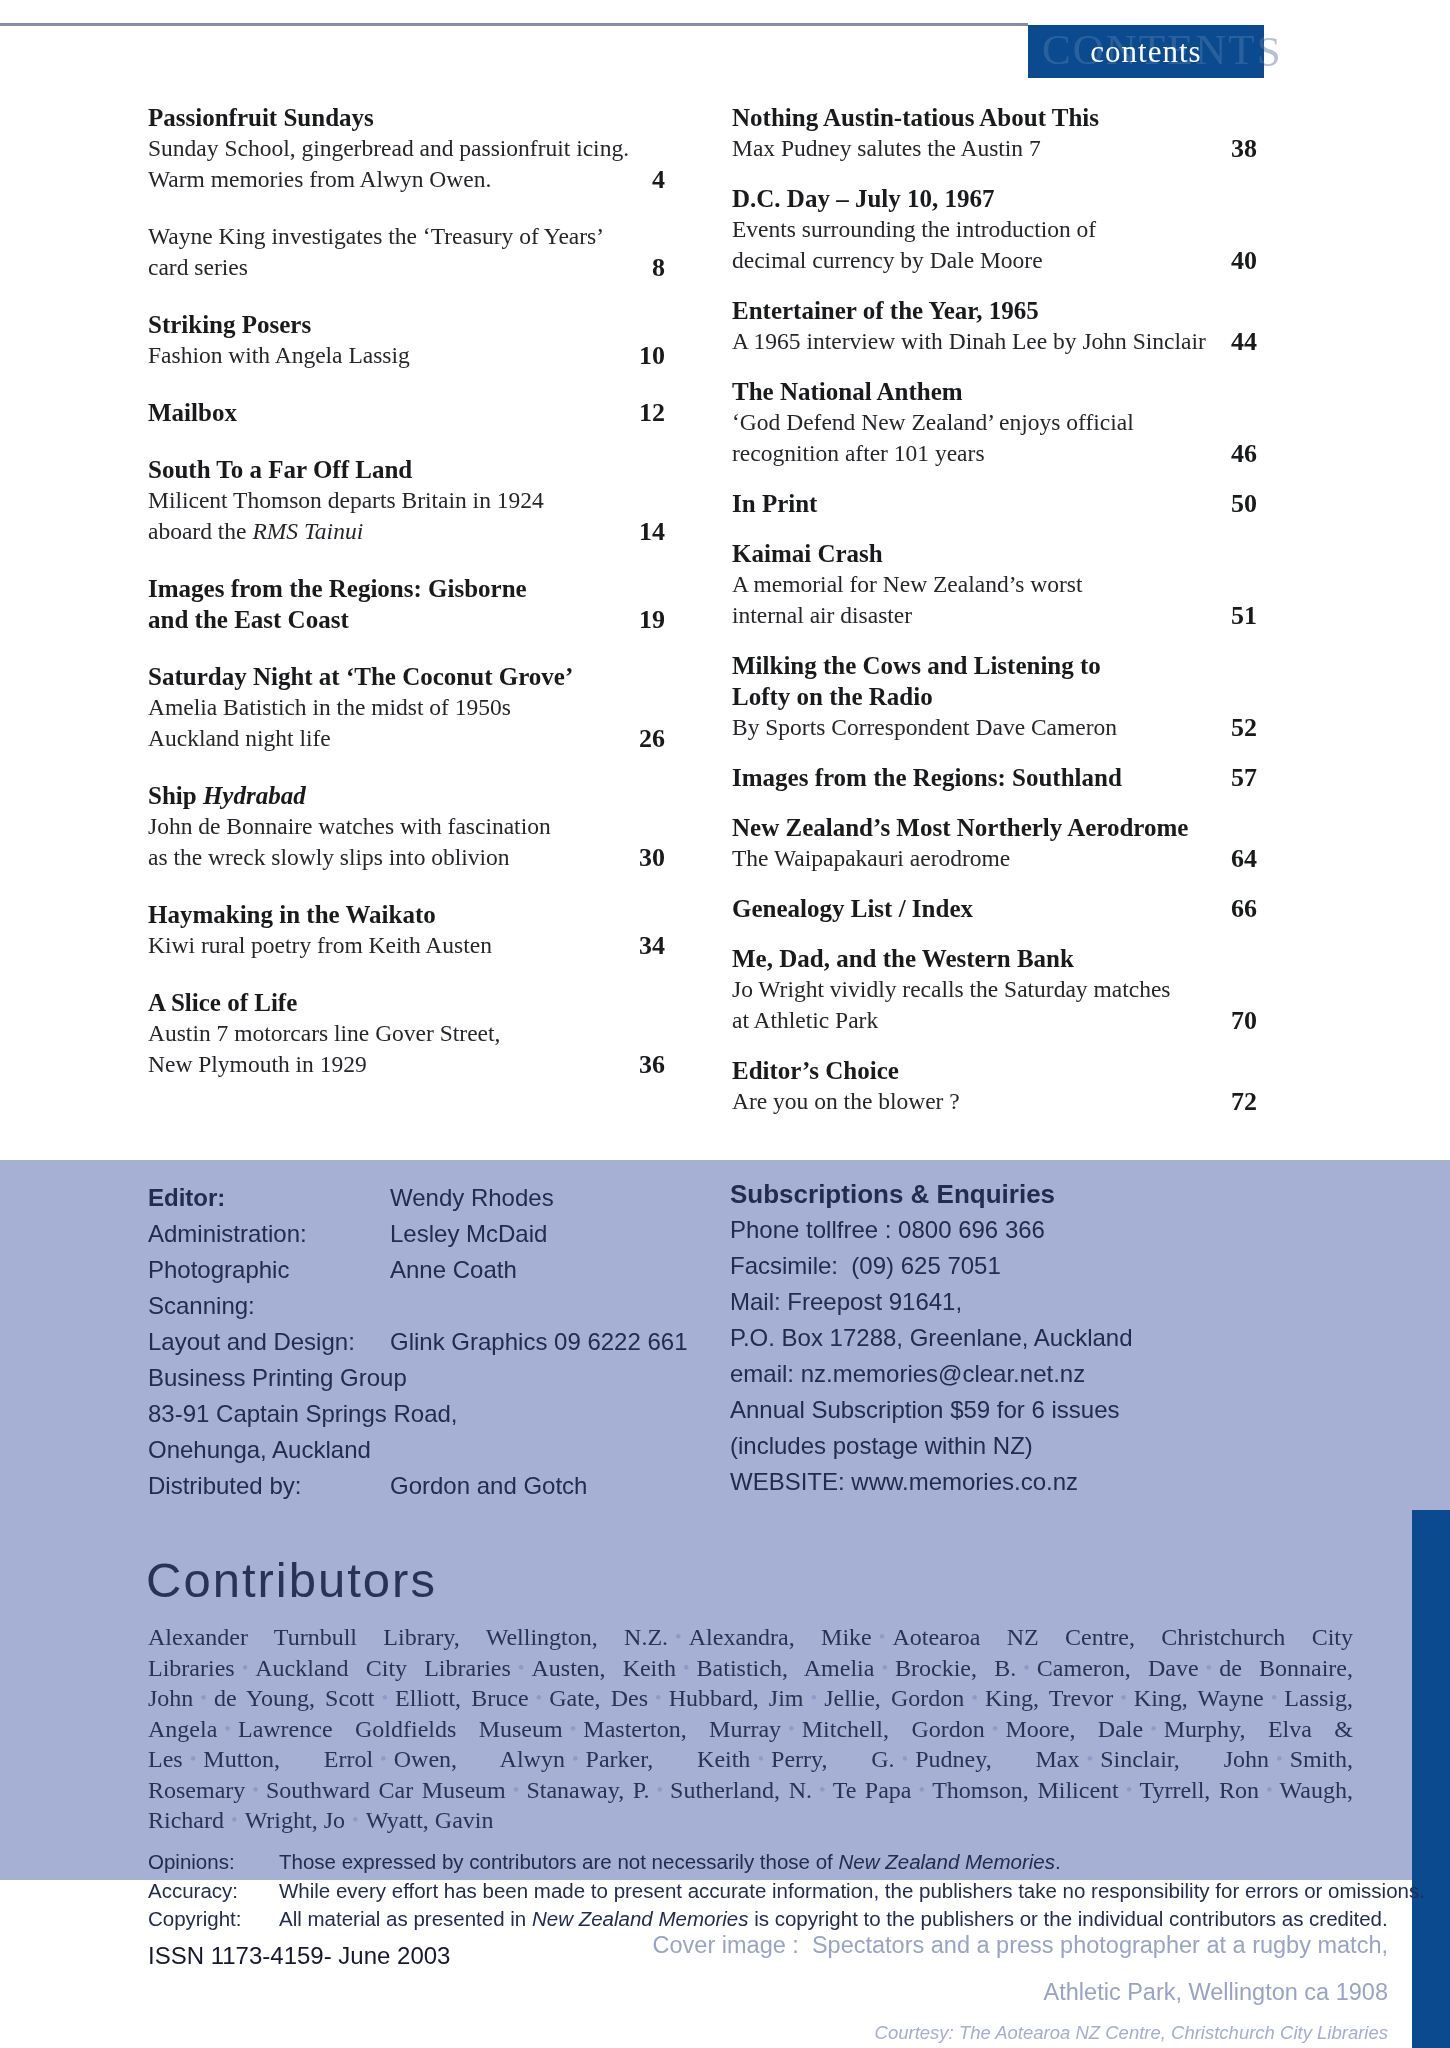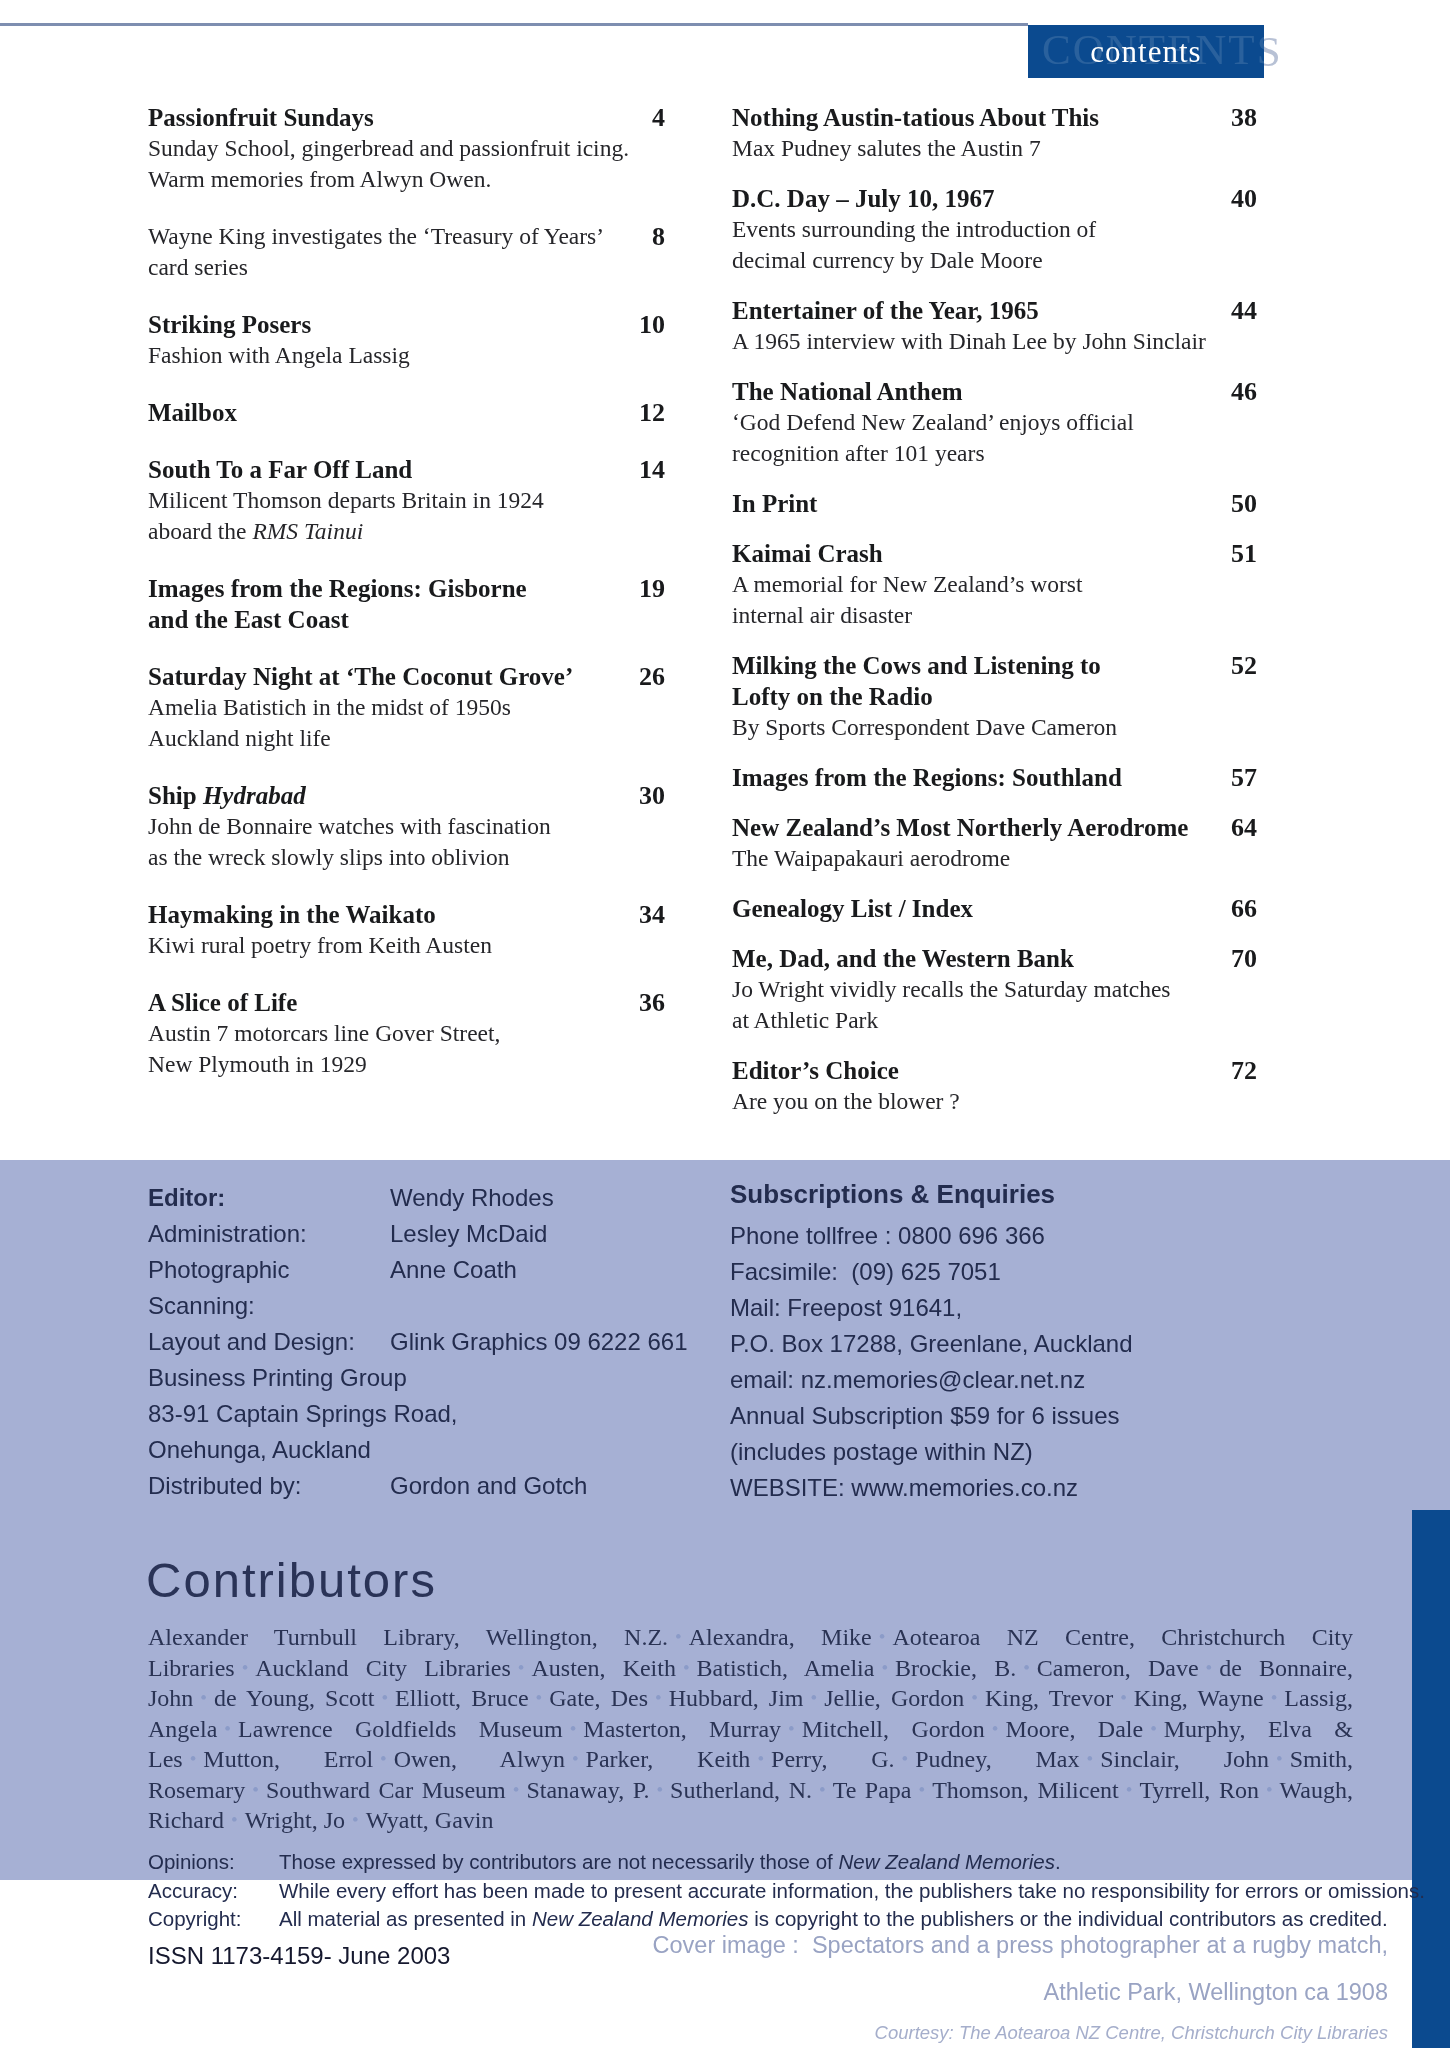--- a/index.html
+++ b/index.html
@@ -21,41 +21,41 @@
              font-size:43px;letter-spacing:2px;color:var(--ghost);line-height:1;z-index:0;}
   .contents-box{position:absolute;left:1028px;top:25px;width:236px;height:53px;background:var(--accent);
                 z-index:1;overflow:hidden;display:flex;align-items:center;justify-content:center;}
   .ghost-in{position:absolute;left:14px;top:3px;font-size:43px;letter-spacing:2px;line-height:1;
             color:rgba(255,255,255,0.13);white-space:nowrap;}
   .box-title{position:relative;color:#ffffff;font-size:31px;letter-spacing:1px;}
 
   
   .toc{position:absolute;left:148px;top:102px;display:grid;
        grid-template-columns:517px 525px;column-gap:67px;align-items:start;}
-  .entry{display:flex;align-items:flex-start;}
+  .entry{display:flex;align-items:flex-end;}
   .col-left .entry{margin-bottom:26px;}
   .col-right .entry{margin-bottom:19px;}
   .entry-text{flex:1;min-width:0;}
   .entry-title{font-weight:bold;font-size:25px;line-height:31px;color:#191a1c;}
   .entry-desc{font-size:23.5px;line-height:31px;color:#26262a;}
   .line{display:block;white-space:nowrap;}
   .entry-page{width:55px;text-align:right;font-weight:bold;font-size:26px;line-height:31px;color:#191a1c;}
 
   
   .band{position:absolute;left:0;top:1160px;width:1450px;height:720px;background:var(--periwinkle);
         font-family:"Liberation Sans",sans-serif;color:var(--navy);}
   .side-bar{position:absolute;right:0;top:350px;width:38px;height:538px;background:var(--accent);}
 
   .staff{position:absolute;left:148px;top:20px;font-size:24px;line-height:36px;}
   .staff-row{display:flex;}
   .staff-label{width:242px;flex:none;}
   .staff-row.bold .staff-label{font-weight:bold;}
 
   .subs{position:absolute;left:730px;top:16px;font-size:24px;line-height:36px;}
-  .subs-heading{font-weight:bold;font-size:26px;margin-bottom:6px;}
+  .subs-heading{font-weight:bold;font-size:26px;}
 
   .contrib-heading{position:absolute;left:146px;top:392px;font-size:49px;font-weight:normal;
                    letter-spacing:2px;color:#2a3357;}
   .contrib-text{position:absolute;left:148px;top:462px;width:1205px;
                 font-family:"Liberation Serif",serif;font-size:24px;line-height:29.5px;
                 text-align:justify;color:#2a3354;}
   .bullet{color:#8b9bc8;padding:0 7px;font-size:19px;vertical-align:2px;}
 
   .notices{position:absolute;left:148px;top:688px;font-size:20.5px;line-height:28.5px;}
   .notice-row{display:flex;gap:36px;}

